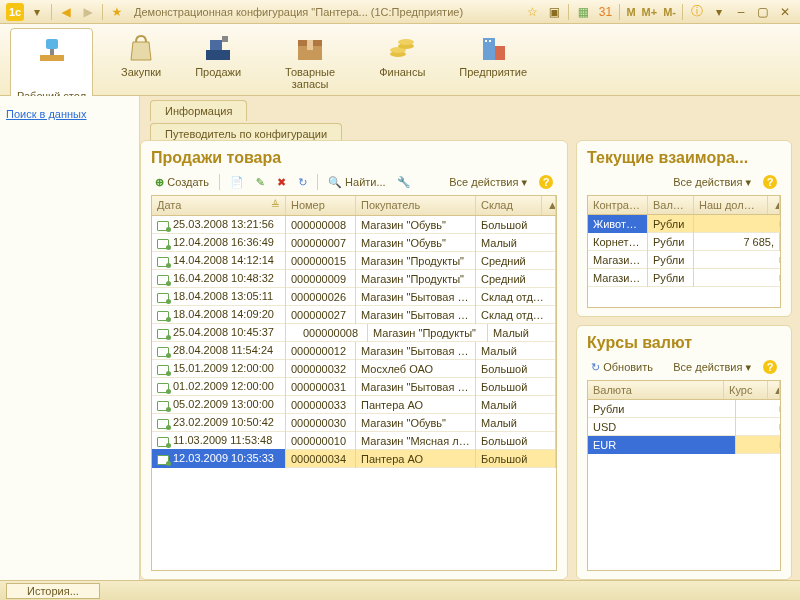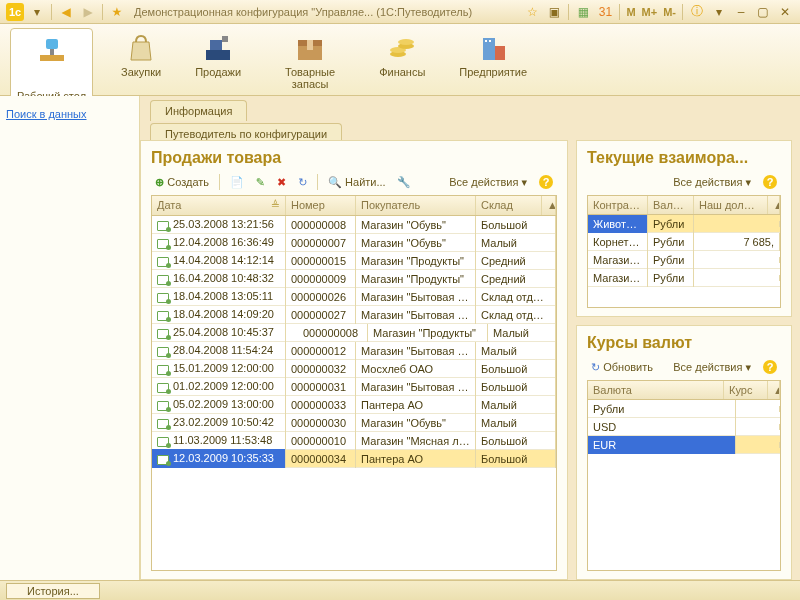--- a/index.html
+++ b/index.html
@@ -13,21 +13,21 @@
 .section { display: flex; flex-direction: column; align-items: center; cursor: pointer; padding: 4px 6px; border-radius: 4px; }
 .section.active { background: #fff; border: 1px solid #d6c48a; gap: 23px; }
 .section .sic { width: 32px; height: 32px; margin-bottom: 2px; }
 .section .lbl { color: #6b5a20; text-align: center; line-height: 12px; max-width: 70px; }
 .mid { display: flex; height: 484px; }
 .leftpane { width: 140px; background: #fefdf5; border-right: 1px solid #e5d8a8; padding: 8px 6px; }
 .leftpane a { color: #2b6ed6; text-decoration: underline; cursor: pointer; display: block; margin: 4px 0; }
 .tabs { height: 44px; padding: 4px 0 0 10px; }
 .tabs .tab { display: inline-block; padding: 4px 14px; background: #f5ecc8; border: 1px solid #d6c48a; border-bottom: none; border-radius: 4px 4px 0 0; color: #6b5a20; margin-right: 2px; cursor: pointer; margin-bottom: 2px; }
 .content { flex: 1; display: flex; gap: 8px; padding: 0 8px 0 0; }
-.panel { background: #fefdf5; border: 1px solid #e5d8a8; border-radius: 0; padding: 8px 10px; display: flex; flex-direction: column; }
+.panel { background: #fefdf5; border: 1px solid #e5d8a8; border-radius: 6px; padding: 8px 10px; display: flex; flex-direction: column; }
 .panel h2 { font-size: 16px; color: #b08a1a; font-weight: bold; margin-bottom: 6px; white-space: nowrap; overflow: hidden; text-overflow: ellipsis; }
 .toolbar { display: flex; align-items: center; gap: 4px; margin-bottom: 4px; flex-wrap: wrap; }
 .toolbar .btn { display: flex; align-items: center; gap: 3px; padding: 2px 4px; border-radius: 3px; cursor: pointer; color: #6b5a20; }
 .toolbar .tsep { width:1px; height:16px; background:#e0d4a4; margin:0 2px; }
 .grid { border: 1px solid #d6c48a; flex: 1; overflow: hidden; background: #fff; }
 .ghead { display: flex; background: linear-gradient(#fdf6e0,#f0e5c0); border-bottom: 1px solid #d6c48a; }
 .ghead .gc, .grow .gc { padding: 3px 5px; border-right: 1px solid #e5d8a8; overflow: hidden; white-space: nowrap; text-overflow: ellipsis; color: #4a3e10; }
 .ghead .gc { color: #8a7845; cursor: pointer; }
 .grow { display: flex; border-bottom: 1px solid #eee8d0; height: 18px; align-items: center; }
 .grow.sel { background: #ffe9a0; }
@@ -47,21 +47,21 @@
 <body>
 
 <div class="titlebar">
   <span class="ic" style="background:#f6c514;border-radius:3px;color:#fff;font-weight:bold;font-size:11px;">1c</span>
   <span class="ic">▾</span>
   <span class="sep"></span>
   <span class="ic" style="color:#e6a817">◀</span>
   <span class="ic" style="color:#d0c090">▶</span>
   <span class="sep"></span>
   <span class="ic" style="color:#e6a817">★</span>
-  <span class="title">Демонстрационная конфигурация "Управляе...   (1С:Путеводитель)</span>
+  <span class="title">Демонстрационная конфигурация "Пантера...   (1С:Предприятие)</span>
   <span class="ic" style="color:#e6a817">☆</span>
   <span class="ic">▣</span>
   <span class="sep"></span>
   <span class="ic" style="color:#6aa84f">▦</span>
   <span class="ic" style="color:#e67e22">31</span>
   <span class="sep"></span>
   <span class="mem">M</span>
   <span class="mem">M+</span>
   <span class="mem">M-</span>
   <span class="sep"></span>

